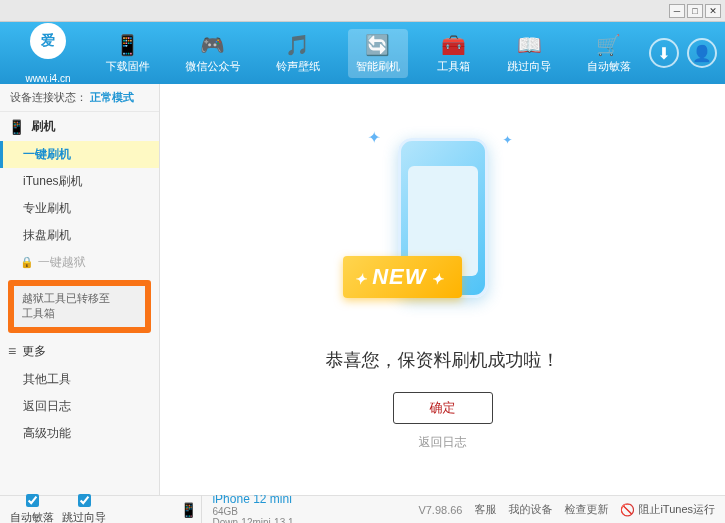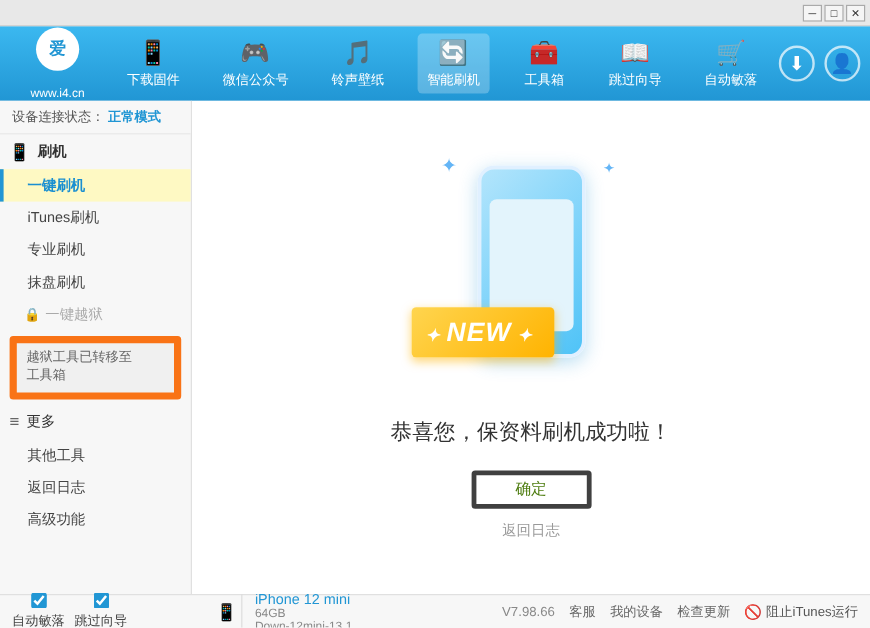--- a/index.html
+++ b/index.html
@@ -286,24 +286,24 @@
     .success-text {
       font-size: 18px;
       color: #333;
       margin-bottom: 20px;
       font-weight: normal;
     }
     .confirm-btn {
       width: 100px;
       height: 32px;
       background: white;
-      border: 4px solid #404040;
+      border: 1px solid #404040;
       border-radius: 3px;
       font-size: 13px;
-      color: #4d7c0f;
+      color: #b91c1c;
       cursor: pointer;
       margin-bottom: 10px;
       display: flex;
       align-items: center;
       justify-content: center;
     }
     .return-link {
       font-size: 12px;
       color: #999;
       cursor: pointer;

